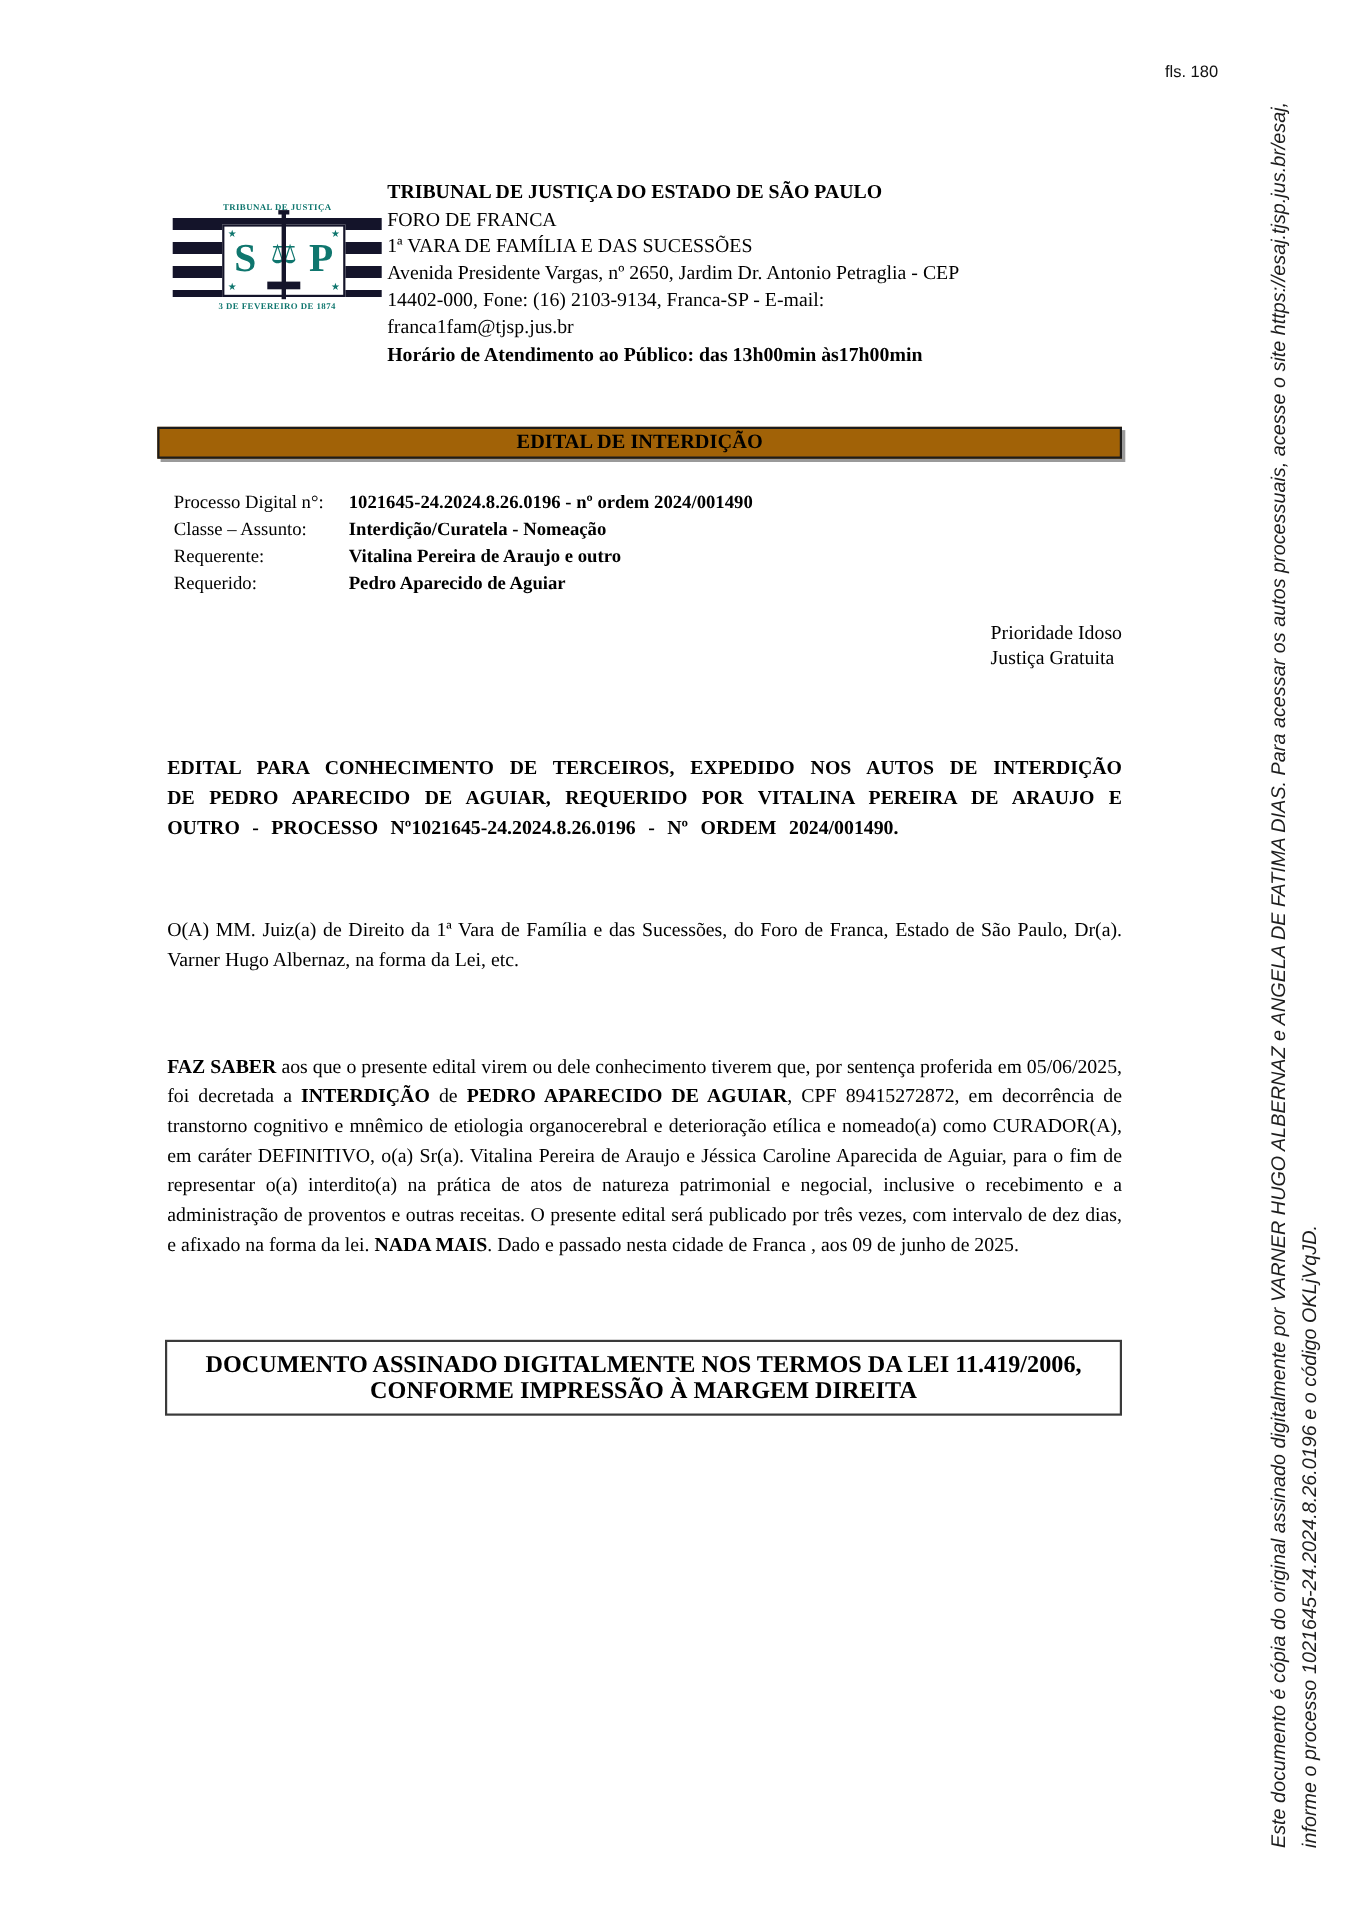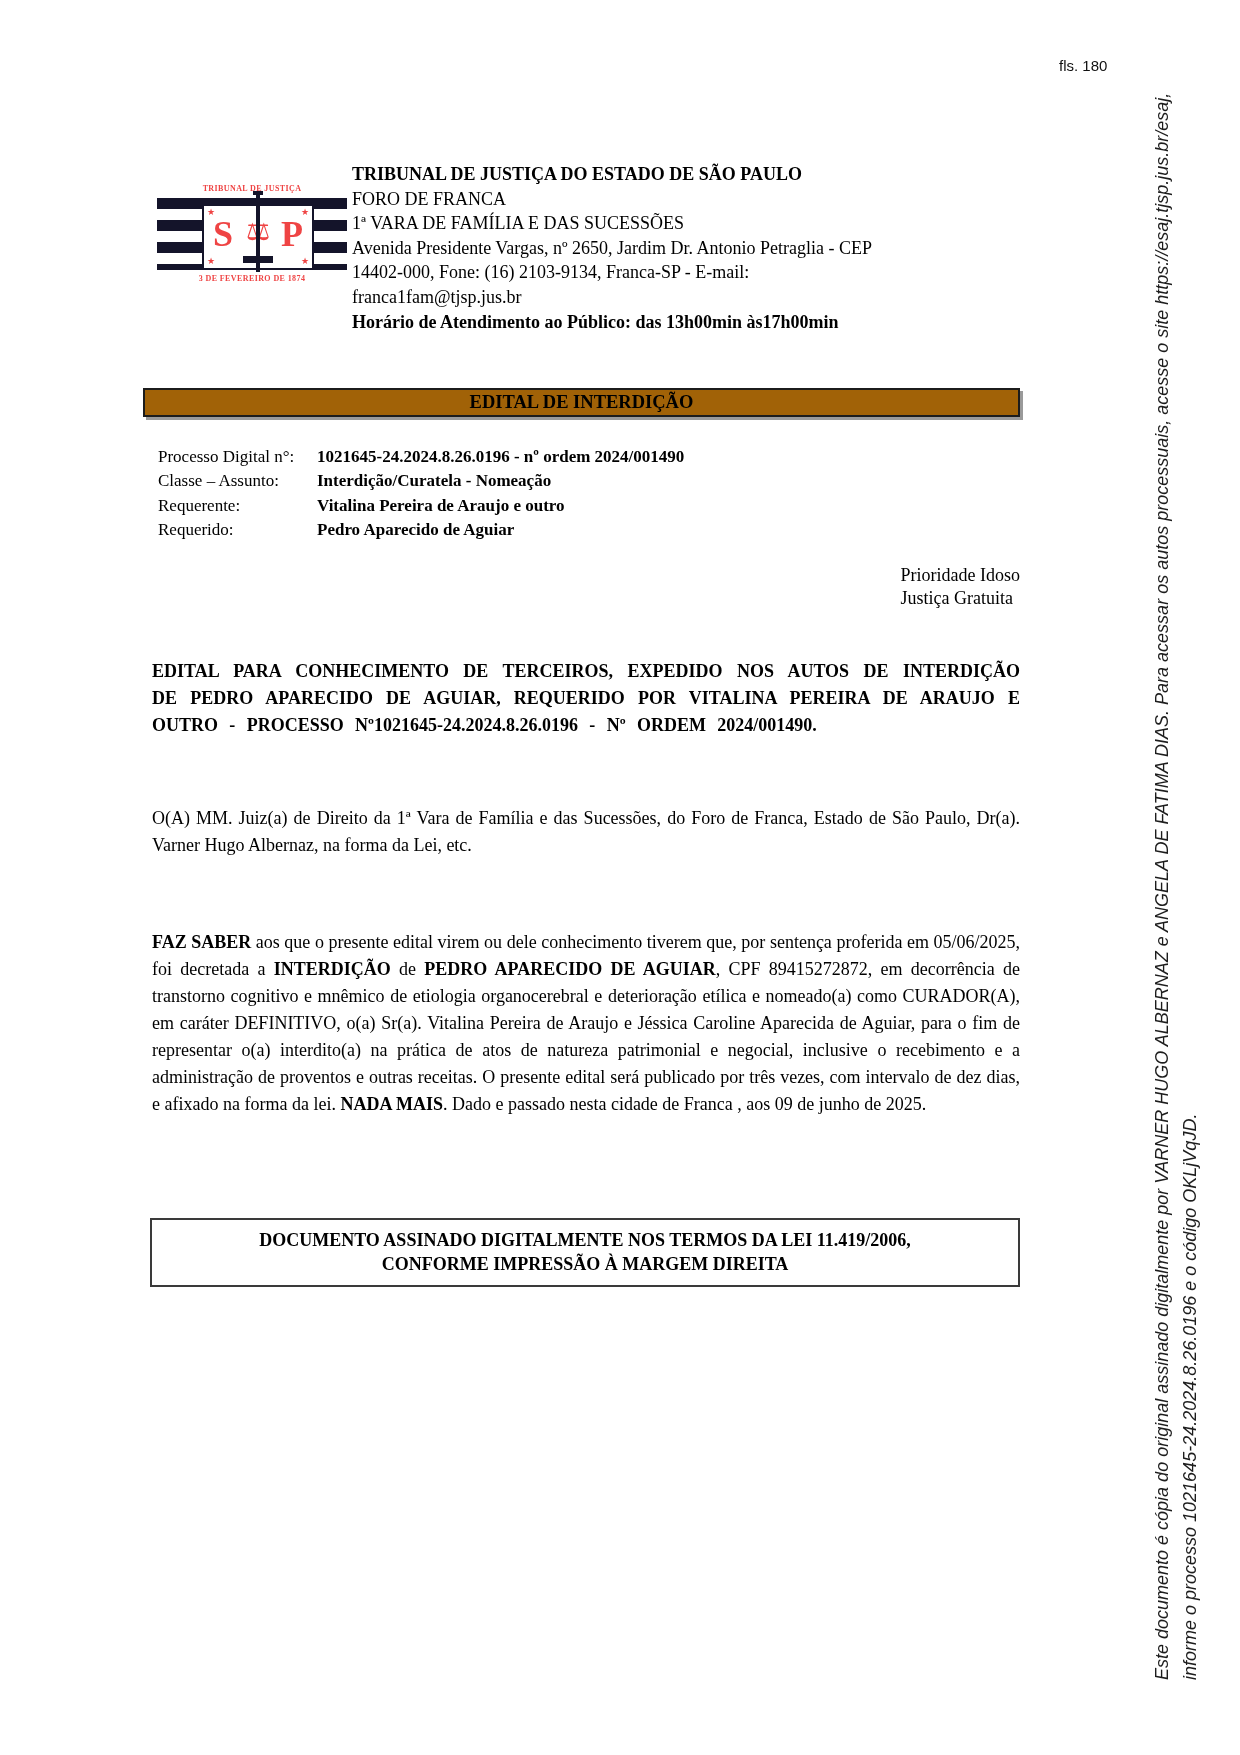--- a/index.html
+++ b/index.html
@@ -5,21 +5,21 @@
   html,body { margin:0; padding:0; background:#fff; }
   .page {
     position:relative; width:1240px; height:1755px; background:#ffffff;
     font-family:"Liberation Serif", serif; color:#000; overflow:hidden;
   }
   .folio {
     position:absolute; left:1059px; top:57px;
     font-family:"Liberation Sans", sans-serif; font-size:15px; color:#111;
   }
   
-  .logo { position:absolute; left:157px; top:184px; width:190px; height:102px; color:#ef4444; }
+  .logo { position:absolute; left:157px; top:184px; width:190px; height:102px; color:#0f766e; }
   .logo-top, .logo-bottom {
     position:absolute; left:0; width:100%; text-align:center;
     font-size:8px; font-weight:bold; letter-spacing:.4px; white-space:nowrap;
   }
   .logo-top { top:0; }
   .logo-bottom { top:90px; }
   .logo-stripes {
     position:absolute; left:0; top:14px; width:190px; height:72px;
     background:repeating-linear-gradient(to bottom,#14142a 0 11px,#ffffff 11px 22px);
   }
@@ -52,29 +52,29 @@
     background:#a16207; border:2px solid #1c1c1c; box-shadow:3px 3px 0 #9a9a9a;
     text-align:center; font-weight:bold; font-size:18.5px; line-height:25px;
   }
   
   .proc { position:absolute; left:158px; top:445px; font-size:17px; line-height:24.4px; white-space:nowrap; }
   .proc-label { display:inline-block; width:159px; }
   .proc-value { font-weight:bold; }
   
   .badges { position:absolute; right:220px; top:564px; font-size:18px; line-height:23px; }
   
-  .para { position:absolute; left:152px; width:868px; font-size:18px; line-height:27px; text-align:justify; }
+  .para { position:absolute; left:152px; width:868px; font-size:18px; line-height:27px; text-align:justify;margin-top:27px; }
   .headline { top:658px; font-weight:bold; word-spacing:.38em; }
   .judge { top:805px; }
   .faz { top:929px; }
   
   .sig-box {
     position:absolute; left:150px; top:1218px; width:866px; height:57px;
     border:2px solid #3a3a3a; background:#fff;
-    text-align:center; font-weight:bold; font-size:18px; line-height:24px; padding-top:8px;
+    text-align:center; font-weight:bold; font-size:22px; line-height:24px; padding-top:8px;
   }
   
   .sidebar {
     position:absolute; left:1148px; top:1680px; width:1600px;
     transform:rotate(-90deg); transform-origin:0 0;
     font-family:"Liberation Sans", sans-serif; font-style:italic;
     font-size:18px; line-height:28px; white-space:nowrap; color:#1d1d1d;
   }
 </style>
 </head>

